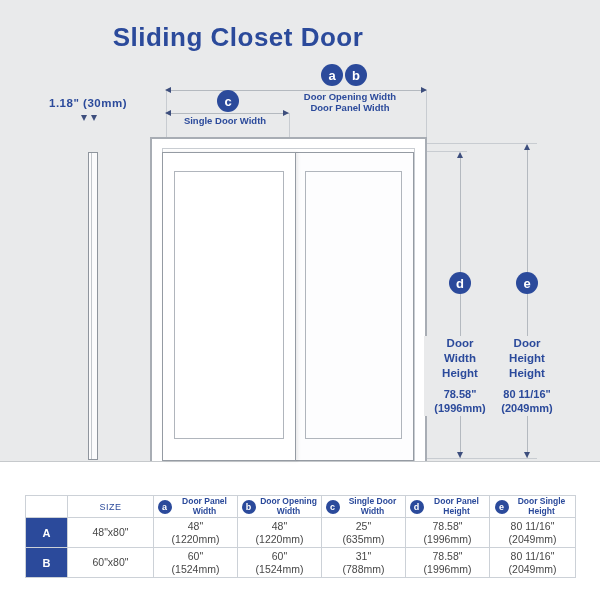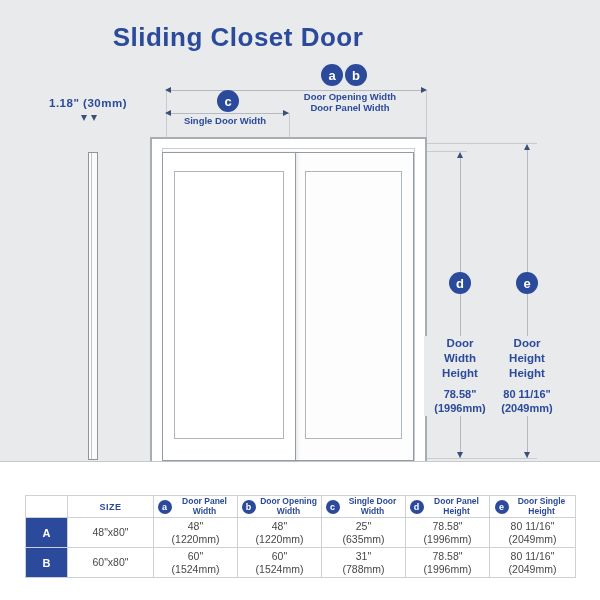--- a/index.html
+++ b/index.html
@@ -41,21 +41,21 @@
   .vlabel{position:absolute;width:72px;text-align:center;color:#2b4a9b;font-weight:bold;
           background:#e9eaeb;margin-top:36px;}
   .vlabel .nm{font-size:11.5px;line-height:15px;}
   .vlabel .val{font-size:11px;line-height:14px;margin-top:6px;}
   
   .spec{position:absolute;left:25px;top:495px;width:550px;border-collapse:collapse;
         background:#fff;table-layout:fixed;}
   .spec th,.spec td{border:1px solid #ccd1d7;padding:0;text-align:center;vertical-align:middle;}
   .spec thead tr{height:22px;}
   .spec tbody tr{height:30px;}
-  .hsize{font-size:9px;font-weight:bold;color:#2b4a9b;letter-spacing:.5px;}
+  .hsize{font-size:9px;font-weight:normal;color:#2b4a9b;letter-spacing:.5px;}
   .hcell{font-size:0;}
   .hwrap{display:flex;align-items:center;justify-content:center;gap:4px;}
   .hcircle{flex:0 0 auto;width:14px;height:14px;border-radius:50%;background:#2b4a9b;color:#fff;
            font-size:9px;font-weight:bold;display:flex;align-items:center;justify-content:center;}
   .hlabel{font-size:8.5px;line-height:9.5px;font-weight:bold;color:#2b4a9b;max-width:58px;}
   .rowkey{background:#2b4a9b;color:#fff;font-size:11px;font-weight:bold;}
   .cellv{font-size:10.5px;line-height:12.5px;color:#474747;}
 </style>
 </head>
 <body>

